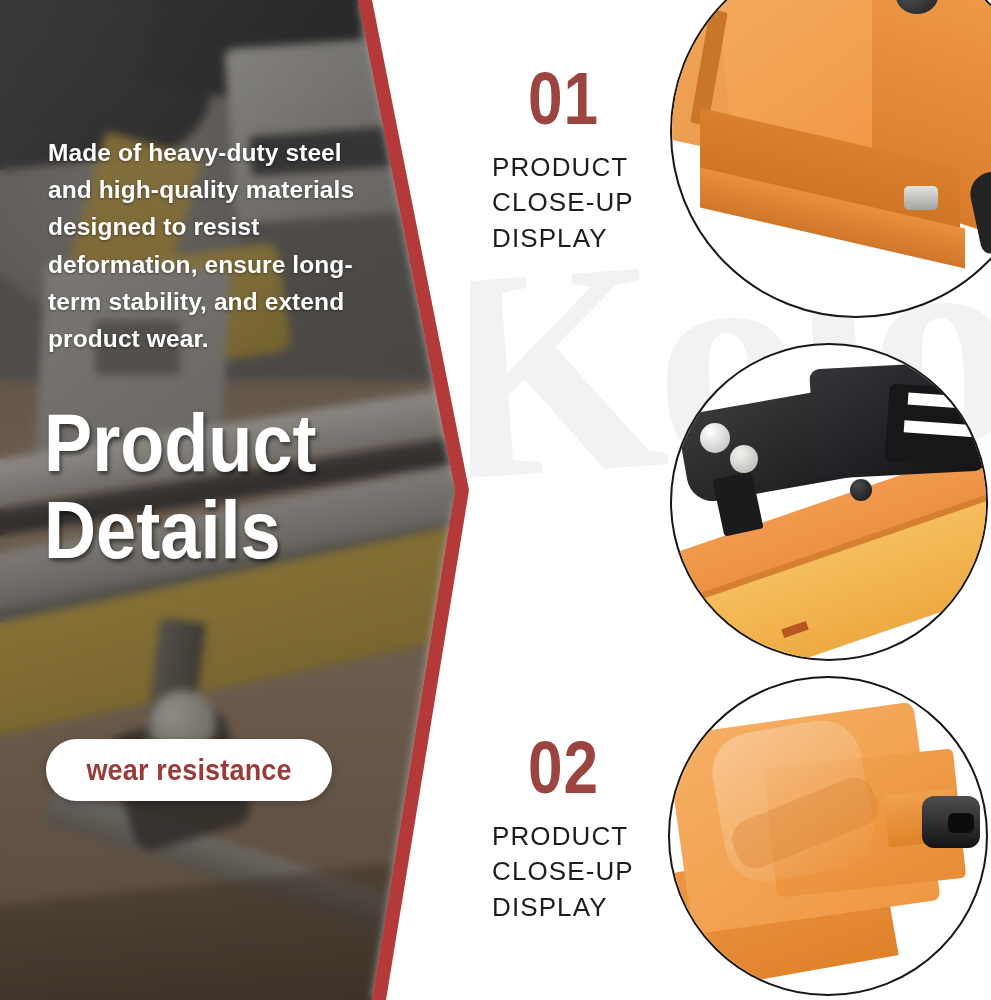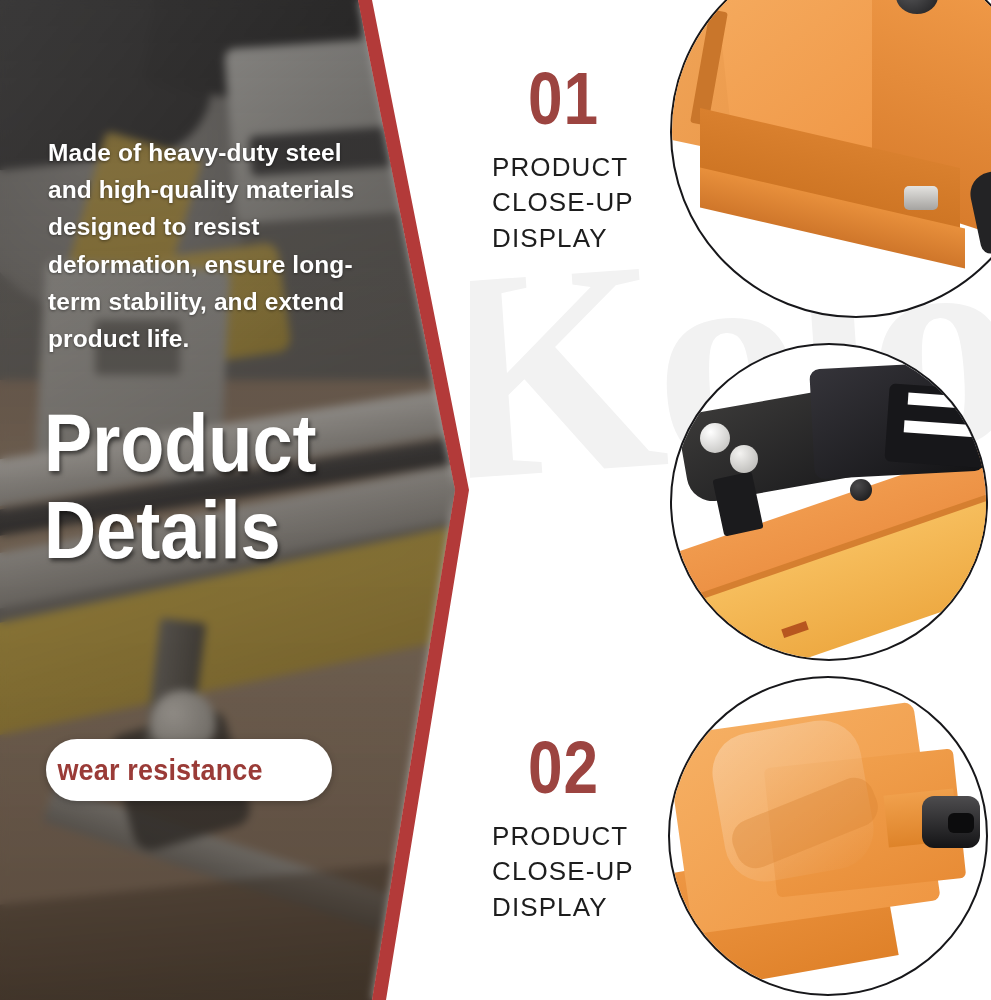--- a/index.html
+++ b/index.html
@@ -99,21 +99,21 @@
     color:#ffffff; font-weight:700; font-size:82px; line-height:.96;
     font-family:"Liberation Sans Narrow","Liberation Sans",sans-serif;
     transform:scaleX(.88); transform-origin:left top;
     text-shadow:2px 3px 5px rgba(0,0,0,.55);
   }
   .bigtitle .l2{ display:block; margin-top:8px; }
 
   .pill{
     position:absolute; left:46px; height:62px; width:286px;
     background:#ffffff; border-radius:34px;
-    display:flex; align-items:center; justify-content:flex-start;
+    display:flex; align-items:center; justify-content:center;
     box-shadow:0 2px 7px rgba(0,0,0,.28);
   }
   .pill span{
     color:#9a3b37; font-weight:700; font-size:30px; letter-spacing:.2px;
     font-family:"Liberation Sans Narrow","Liberation Sans",sans-serif;
     transform:scaleX(.9);
   }
   #pill-1{ top:739px; }
   #pill-2{ top:843px; }
 
@@ -249,21 +249,21 @@
       <div class="lay cl-post"></div>
       <div class="lay cl-knob"></div>
       <div class="lay floor-shadow"></div>
     </div>
     <div class="photo-blur"></div>
     <div class="photo-scrim"></div>
   </div>
 
   <div class="stripe"></div>
 
-  <p class="lead">Made of heavy-duty steel and high-quality materials designed to resist deformation, ensure long-term stability, and extend product life.</p>
+  <p class="lead">Made of heavy-duty steel and high-quality materials designed to resist deformation, ensure long-term stability, and extend product wear.</p>
 
   <h1 class="bigtitle">
     <span class="l1">Product</span>
     <span class="l2">Details</span>
   </h1>
 
   <div class="pill" id="pill-1">
     <span>wear resistance</span>
   </div>
 

